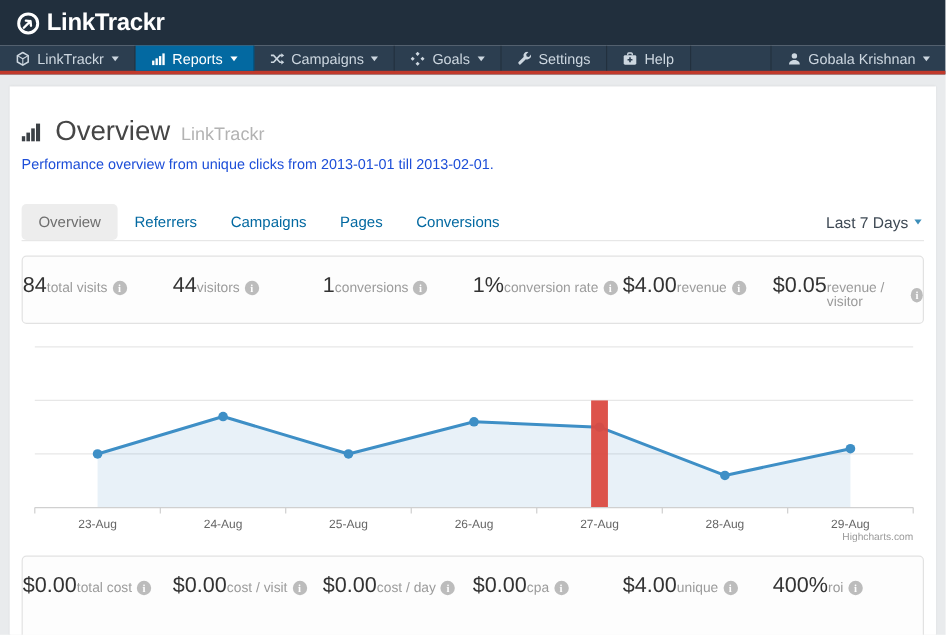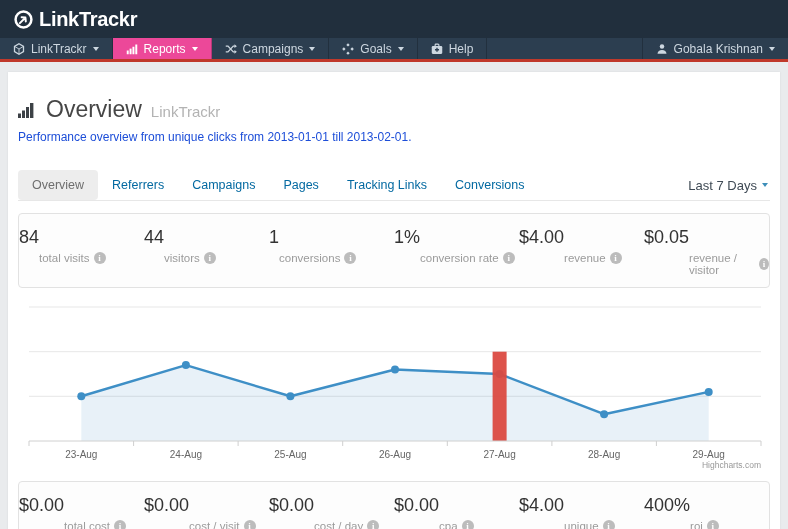--- a/index.html
+++ b/index.html
@@ -8,21 +8,21 @@
 
   
   .logo-bar { height:38px; background:#212f3d; display:flex; align-items:center; padding-left:13px; }
   .logo-bar .icn svg { width:21px; height:21px; display:block; }
   .brand-text { color:#fff; font-size:20px; font-weight:bold; margin-left:5px; letter-spacing:-0.3px; }
 
   .nav-bar { height:24px; background:#2c3e50; border-bottom:3px solid #c0392b; display:flex; align-items:stretch; }
   .nav-item { display:flex; align-items:center; gap:6px; padding:0 13px; font-size:12px; color:#cdd7e0;
               border-right:1px solid rgba(0,0,0,0.22); cursor:pointer; text-decoration:none; }
   .nav-item .icn svg { width:12px; height:12px; display:block; }
-  .nav-item.active { background:#ec4899; color:#fff; }
+  .nav-item.active { background:#0369a1; color:#fff; }
   .nav-right { margin-left:auto; display:flex; }
   .nav-right .nav-item { border-right:none; border-left:1px solid rgba(0,0,0,0.22);justify-content:flex-end; }
   .caret { width:0; height:0; border-left:3.5px solid transparent; border-right:3.5px solid transparent;
            border-top:4px solid currentColor; display:inline-block; }
 
   
   .panel { background:#fff; margin:10px 8px 0 8px; height:460px; padding:0 10px; box-shadow:0 0 2px rgba(0,0,0,0.08); }
 
   .page-header { padding-top:24px; }
   .title-row { display:flex; align-items:baseline; gap:9px; }
@@ -35,21 +35,21 @@
   .tab { padding:8px 14px; font-size:12.5px; color:#0369a1; cursor:pointer; }
   .tab.active { background:#ededed; border-radius:4px; color:#6e6e6e; }
   .range-select { margin-left:auto; font-size:13px; color:#3f4a55; cursor:pointer; display:flex; align-items:center; gap:5px; padding-right:2px;}
   .range-select .caret { border-top-color:#3d8eb9; }
 
   .stats { margin-top:12px; border:1px solid #e2e2e2; border-radius:4px; background:#fdfdfd;
            display:grid; grid-template-columns:repeat(6,1fr); padding:13px 0 11px 0; }
   .stats.bottom { margin-top:8px; height:90px; }
   .stat-cell { display:flex; align-items:flex-start; }
   .stat-value { font-size:18px; color:#333; }
-  .stat-label { margin-top:25px; font-size:11.5px; color:#9b9b9b; display:flex; align-items:center; gap:4px; }
+  .stat-label { margin-top:7px; font-size:11.5px; color:#9b9b9b; display:flex; align-items:center; gap:4px; }
   .info-dot { width:12px; height:12px; border-radius:50%; background:#bcbcbc; color:#fff; font-size:9px;
               font-weight:bold; line-height:12px; text-align:center; display:inline-block; font-family:"Liberation Serif", serif; }
 
   .chart-wrap { margin-top:7px; }
   .chart-wrap svg { display:block; }
 </style>
 </head>
 <body>
 
 <header>
@@ -103,20 +103,28 @@
             <svg viewBox="0 0 16 16">
               <path fill="currentColor" d="M8 .2 L10.3 2.5 8 4.8 5.7 2.5Z M8 11.2 L10.3 13.5 8 15.8 5.7 13.5Z M.2 8 L2.5 5.7 4.8 8 2.5 10.3Z M11.2 8 L13.5 5.7 15.8 8 13.5 10.3Z"></path>
             </svg>
           </span>
           <span>Goals</span>
           <span class="caret"></span>
         </a>
         <a class="nav-item">
           <span class="icn">
             <svg viewBox="0 0 16 16">
+              <path fill="currentColor" d="M15.2 3.1a4.3 4.3 0 0 1-5.6 5.3L4.2 13.8a1.7 1.7 0 1 1-2.4-2.4L7.2 6a4.3 4.3 0 0 1 5.3-5.6L10 2.9l.5 2.6 2.6.5z"></path>
+            </svg>
+          </span>
+          <span>Settings</span>
+        </a>
+        <a class="nav-item">
+          <span class="icn">
+            <svg viewBox="0 0 16 16">
               <path d="M5.5 4V2.6A1.1 1.1 0 0 1 6.6 1.5h2.8a1.1 1.1 0 0 1 1.1 1.1V4" stroke="currentColor" fill="none" stroke-width="1.5"></path>
               <rect x="1" y="4" width="14" height="10.5" rx="1.5" fill="currentColor"></rect>
               <path d="M8 6.3v5.4 M5.3 9h5.4" stroke="#2c3e50" stroke-width="1.8"></path>
             </svg>
           </span>
           <span>Help</span>
         </a>
       </div>
     <div class="nav-right">
       <a class="nav-item">
@@ -147,21 +155,20 @@
     </div>
     <p class="page-subtitle">Performance overview from unique clicks from 2013-01-01 till 2013-02-01.</p>
   </div>
 
   <div class="tabs-row">
     <div id="tabs" style="display:flex;">
         <div class="tab active">Overview</div>
         <div class="tab">Referrers</div>
         <div class="tab">Campaigns</div>
         <div class="tab">Pages</div>
-        <div class="tab">Tracking Links</div>
         <div class="tab">Conversions</div>
       </div>
     <div class="range-select">
       <span>Last 7 Days</span>
       <span class="caret"></span>
     </div>
   </div>
 
   <section class="stats" id="stats-top">
       <div class="stat-cell">

